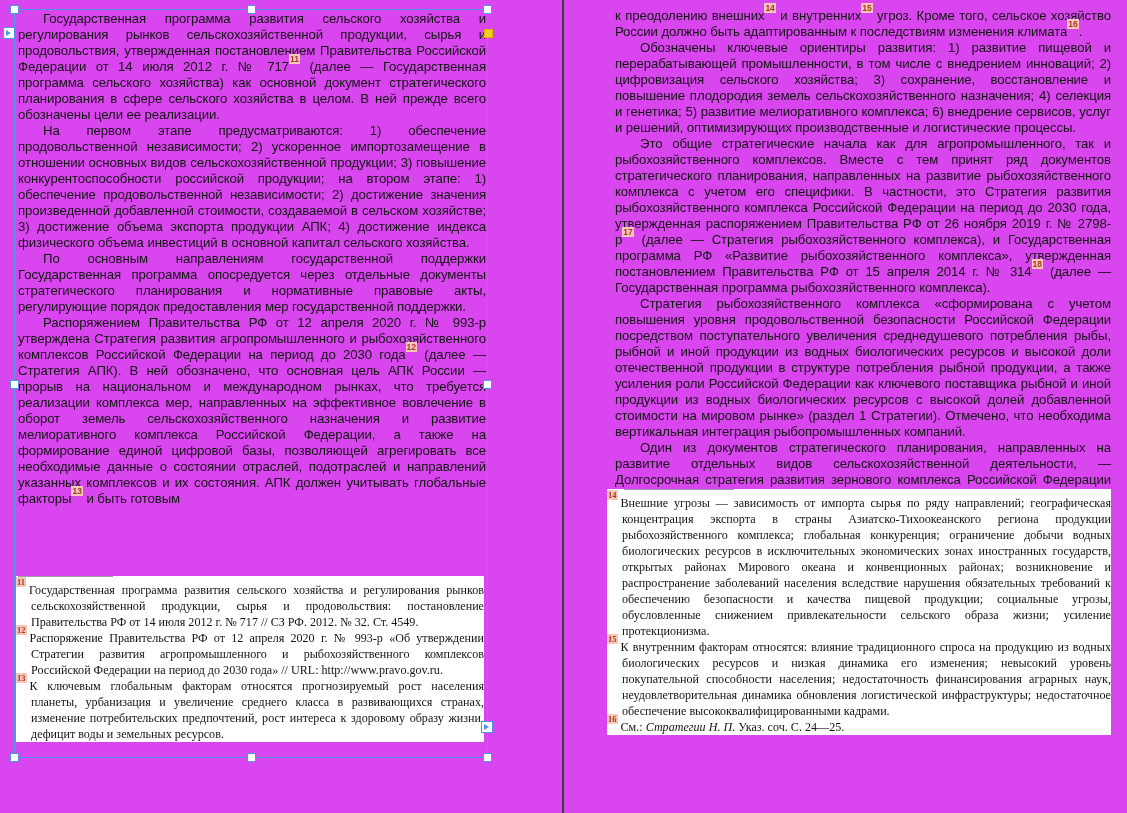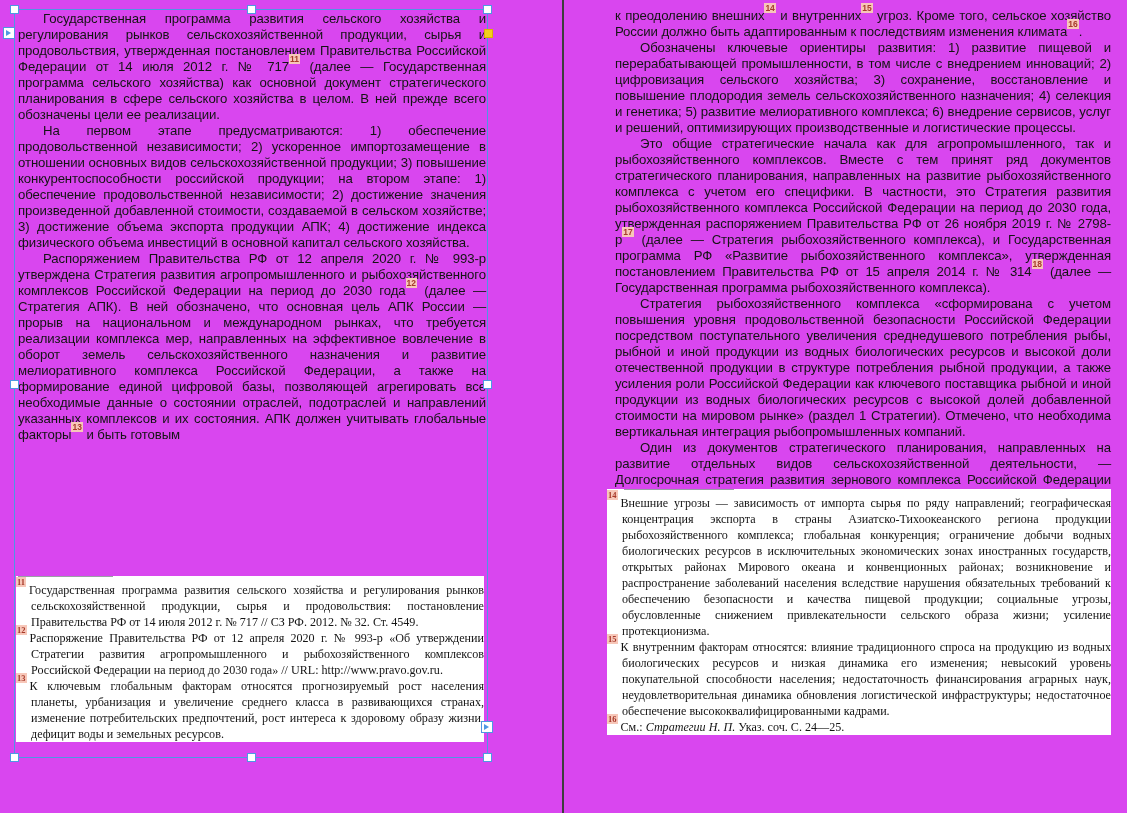--- a/index.html
+++ b/index.html
@@ -97,20 +97,21 @@
       <span class="handle h-sw"></span>
       <span class="handle h-s"></span>
       <span class="handle h-se"></span>
       <span class="port inport"></span>
       <span class="port outport"></span>
       <span class="corner-yellow"></span>
 
       <div class="body-text left-body">
           <p class="para">Государственная программа развития сельского хозяйства и регулирования рынков сельскохозяйственной продукции, сырья и продовольствия, утвержденная постановлением Правительства Российской Федерации от 14 июля 2012 г. № 717<sup class="ref">11</sup> (далее — Государственная программа сельского хозяйства) как основной документ стратегического планирования в сфере сельского хозяйства в целом. В ней прежде всего обозначены цели ее реализации.</p>
           <p class="para">На первом этапе предусматриваются: 1) обеспечение продовольственной независимости; 2) ускоренное импортозамещение в отношении основных видов сельскохозяйственной продукции; 3) повышение конкурентоспособности российской продукции; на втором этапе: 1) обеспечение продовольственной независимости; 2) достижение значения произведенной добавленной стоимости, создаваемой в сельском хозяйстве; 3) достижение объема экспорта продукции АПК; 4) достижение индекса физического объема инвестиций в основной капитал сельского хозяйства.</p>
+          <p class="para">По основным направлениям государственной поддержки Государственная программа опосредуется через отдельные документы стратегического планирования и нормативные правовые акты, регулирующие порядок предоставления мер государственной поддержки.</p>
           <p class="para">Распоряжением Правительства РФ от 12 апреля 2020 г. № 993-р утверждена Стратегия развития агропромышленного и рыбохозяйственного комплексов Российской Федерации на период до 2030 года<sup class="ref">12</sup> (далее — Стратегия АПК). В ней обозначено, что основная цель АПК России — прорыв на национальном и международном рынках, что требуется реализации комплекса мер, направленных на эффективное вовлечение в оборот земель сельскохозяйственного назначения и развитие мелиоративного комплекса Российской Федерации, а также на формирование единой цифровой базы, позволяющей агрегировать все необходимые данные о состоянии отраслей, подотраслей и направлений указанных комплексов и их состояния. АПК должен учитывать глобальные факторы<sup class="ref">13</sup> и быть готовым</p>
         </div>
 
       <div class="footnotes left-fns">
         <div class="fn-sep"></div>
         <div>
             <p class="fn"><sup class="ref">11</sup>Государственная программа развития сельского хозяйства и регулирования рынков сельскохозяйственной продукции, сырья и продовольствия: постановление Правительства РФ от 14 июля 2012 г. № 717 // СЗ РФ. 2012. № 32. Ст. 4549.</p>
             <p class="fn"><sup class="ref">12</sup>Распоряжение Правительства РФ от 12 апреля 2020 г. № 993-р «Об утверждении Стратегии развития агропромышленного и рыбохозяйственного комплексов Российской Федерации на период до 2030 года» // URL: http://www.pravo.gov.ru.</p>
             <p class="fn"><sup class="ref">13</sup>К ключевым глобальным факторам относятся прогнозируемый рост населения планеты, урбанизация и увеличение среднего класса в развивающихся странах, изменение потребительских предпочтений, рост интереса к здоровому образу жизни, дефицит воды и земельных ресурсов.</p>
           </div>

